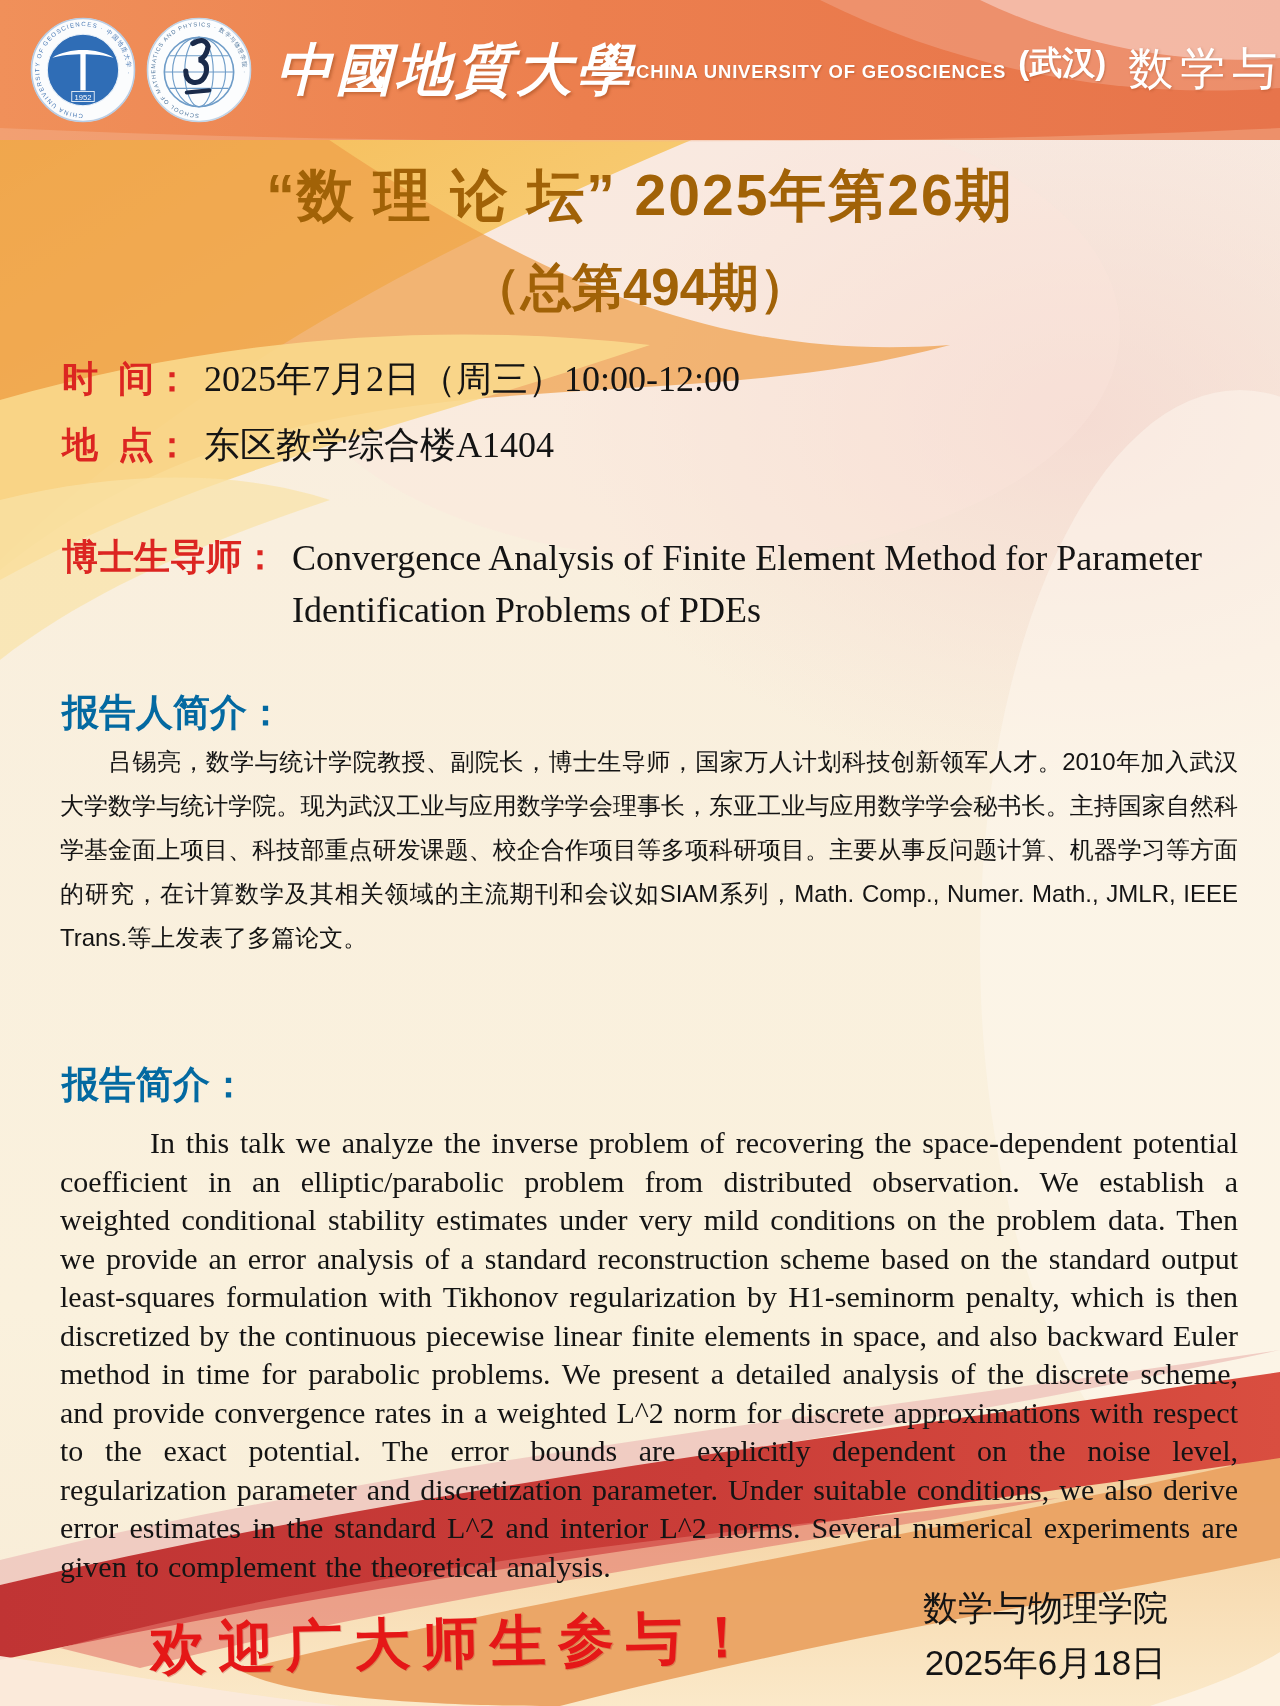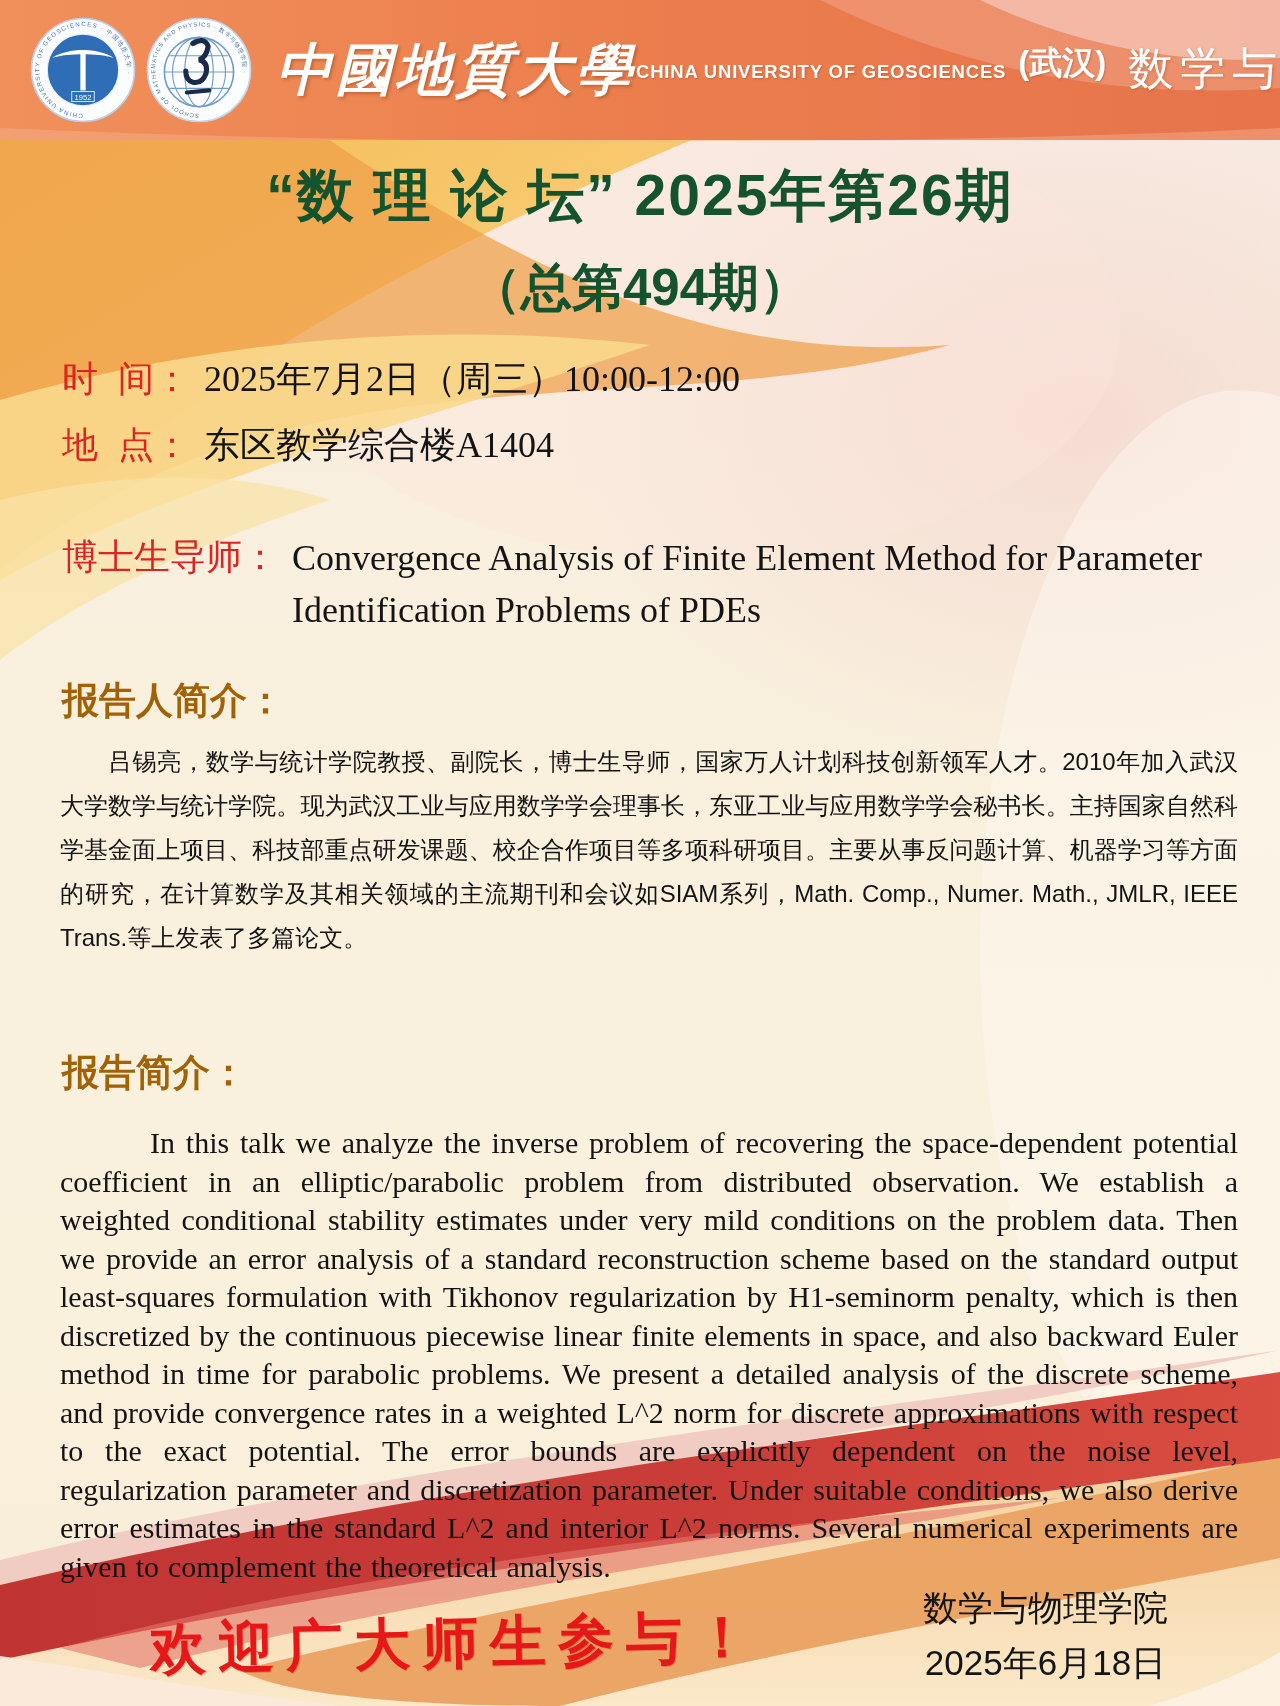--- a/index.html
+++ b/index.html
@@ -25,35 +25,35 @@
     text-shadow:1px 1px 2px rgba(120,50,10,.3);}
   .campus{font-size:33px;font-weight:600;margin:0 18px 14px 12px;align-self:center;white-space:nowrap;
     text-shadow:1px 1px 2px rgba(120,50,10,.3);}
   .school{display:flex;flex-direction:column;margin-left:4px;margin-top:-2px;}
   .school-cn{font-size:45px;font-weight:500;letter-spacing:7px;line-height:54px;white-space:nowrap;
     text-shadow:1px 1px 3px rgba(120,50,10,.3);}
   .school-en{font-size:21px;font-weight:600;letter-spacing:.4px;margin-top:4px;white-space:nowrap;
     text-shadow:1px 1px 2px rgba(120,50,10,.3);}
   
   .title-line{position:absolute;left:0;width:100%;text-align:center;z-index:2;
-    color:#14532d;font-weight:700;}
+    color:#a16207;font-weight:700;}
   .title-1{top:158px;font-size:57px;letter-spacing:2px;}
   .title-2{top:254px;font-size:51px;}
   
   .row{position:absolute;left:62px;right:40px;display:flex;align-items:flex-start;z-index:2;}
-  .row .lab{color:#dc2521;font-weight:400;font-size:36px;line-height:50px;flex:0 0 auto;white-space:pre;}
+  .row .lab{color:#dc2521;font-weight:700;font-size:36px;line-height:50px;flex:0 0 auto;white-space:pre;}
   .row .val{color:#141414;font-size:36px;line-height:50px;margin-left:14px;
     font-family:"Liberation Serif","DejaVu Sans",serif;}
   .row-time{top:354px;}
   .row-location{top:420px;}
   .row-speaker{top:470px;}
   .row-talk{top:532px;}
   .row-talk .val{line-height:52px;}
   
-  .seclab{position:absolute;left:62px;z-index:2;color:#a16207;font-weight:700;font-size:37px;}
+  .seclab{position:absolute;left:62px;z-index:2;color:#0369a1;font-weight:700;font-size:37px;margin-top:12px;}
   .seclab-bio{top:676px;}
   .seclab-abs{top:1048px;}
   .para{position:absolute;left:60px;right:42px;z-index:2;color:#141414;text-align:justify;}
   .para-bio{top:740px;font-size:24px;line-height:44px;text-indent:2em;}
   .para-abs{top:1124px;font-size:30px;line-height:38.5px;text-indent:3em;
     font-family:"Liberation Serif","DejaVu Serif",serif;word-spacing:1.5px;}
   
   .welcome{
     position:absolute;left:150px;top:1606px;z-index:4;
     color:#e51717;font-weight:700;font-size:56px;letter-spacing:12px;

